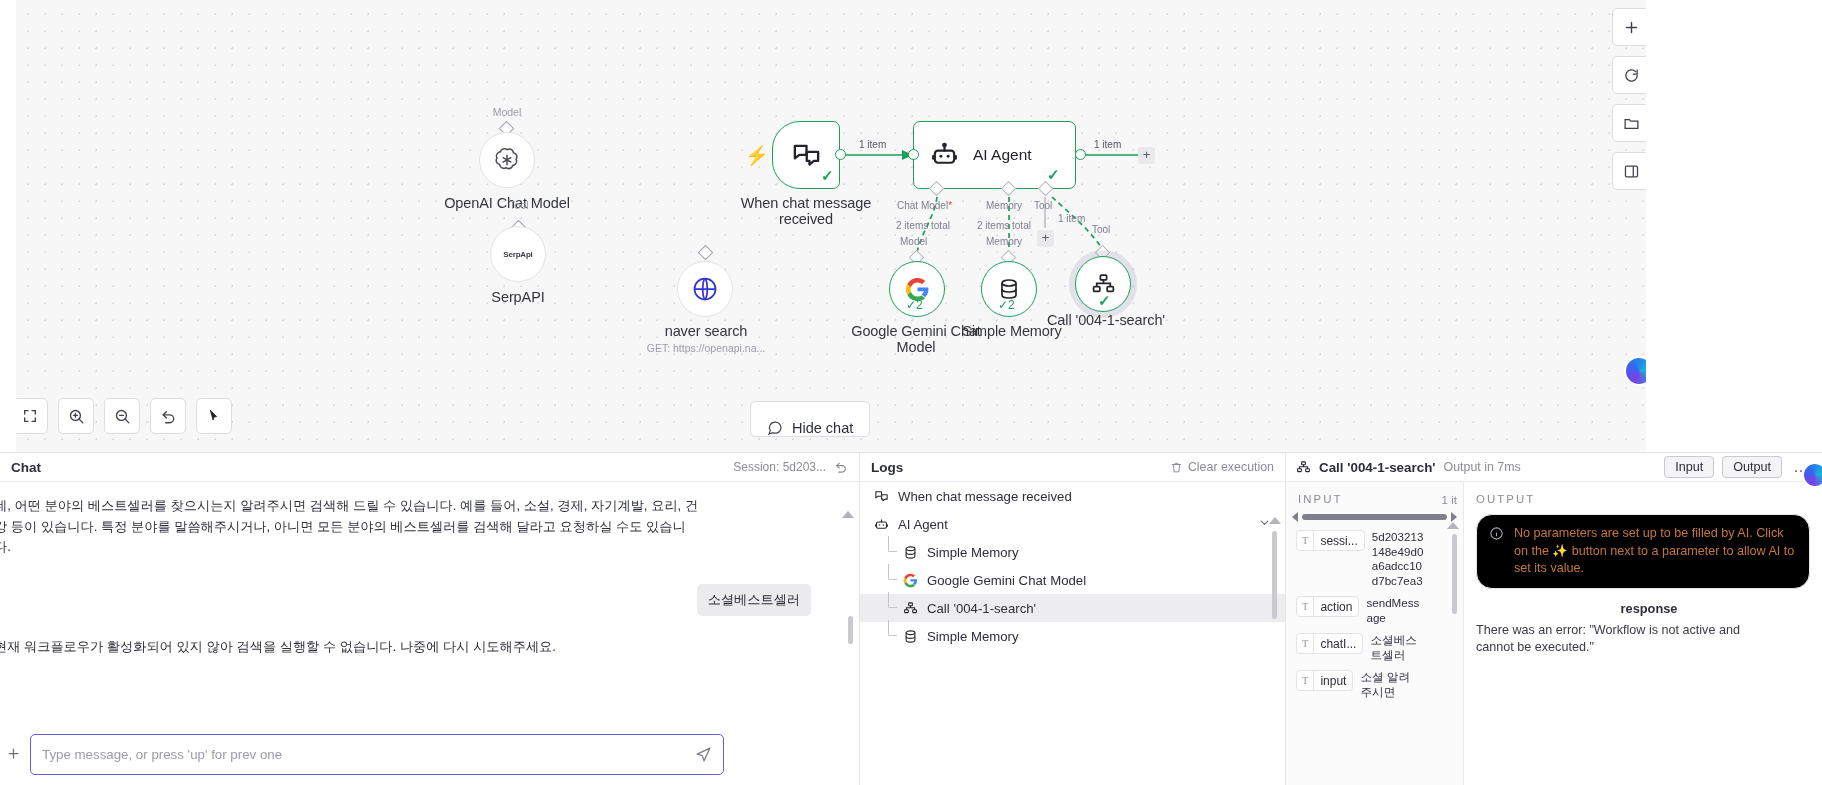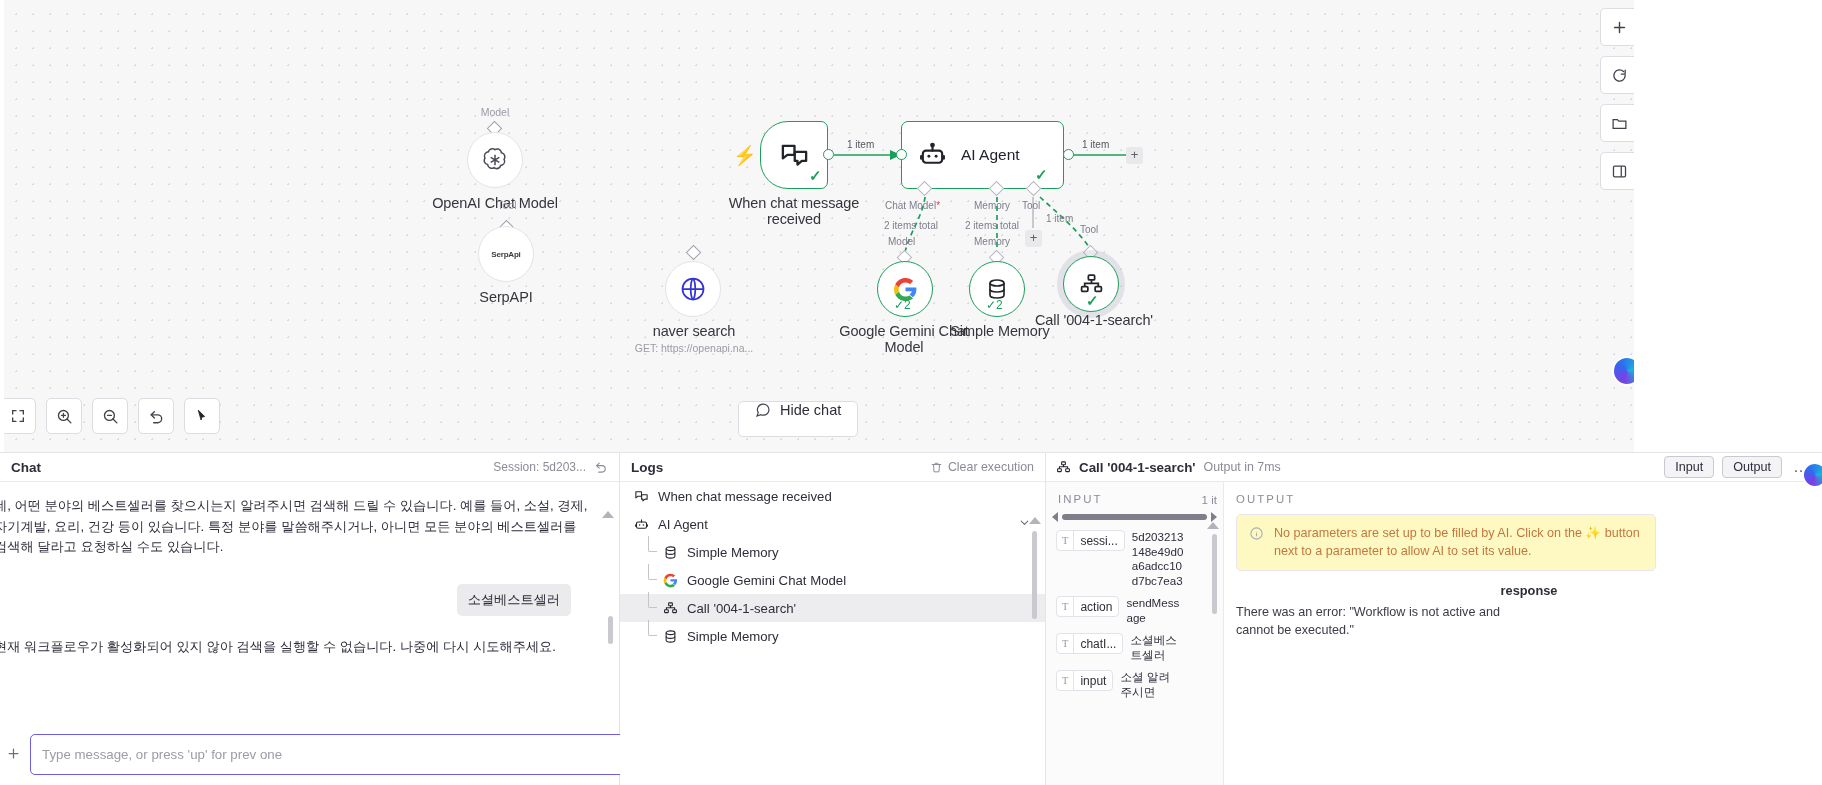--- a/index.html
+++ b/index.html
@@ -7,21 +7,21 @@
     width: 1822px; height: 785px;
     font-family: "Liberation Sans", sans-serif;
     overflow: hidden;
     background: #fff;
     color: #2d2e3a;
   }
   #app { position: relative; width: 1822px; height: 785px; }
 
   
   #canvas {
-    position: absolute; left: 4px; top: 0; width: 1630px; height: 452px;
+    position: absolute; left: 16px; top: 0; width: 1630px; height: 452px;
     background-color: #f7f7f8;
     background-image: radial-gradient(circle, #d9d9de 1px, transparent 1px);
     background-size: 17px 17px;
     background-position: 4px 6px;
     overflow: hidden;
   }
   .node-label {
     position: absolute; text-align: center;
     font-size: 14.5px; color: #35363c; line-height: 15.5px;
     letter-spacing: -0.1px;
@@ -95,21 +95,21 @@
     width: 36px; height: 36px; background: #fff; border: 1px solid #dcdce2;
     border-radius: 5px; display: flex; align-items: center; justify-content: center;
     cursor: pointer; color: #41424c;
   }
   #canvas-controls > .ctrl-btn:first-child { margin-left: -4px; }
 
   
   #hide-chat-btn {
     position: absolute; left: 734px; top: 401px;
     height: 36px; padding: 0 16px; background: #fff; border: 1px solid #dcdce2;
-    border-radius: 5px; display: flex; align-items: flex-start; gap: 9px;
+    border-radius: 5px; display: flex; align-items: flex-end; gap: 9px;
     font-size: 14.5px; color: #2d2e3a; cursor: pointer; z-index: 5;
   }
 
   
   #right-toolbar {
     position: absolute; right: 0px; top: 0px; display: flex;
     flex-direction: column; gap: 10px; padding: 8px 6px 0 0; z-index: 6;
   }
   .rt-btn {
     width: 38px; height: 38px; background: #fff; border: 1px solid #dcdce2;
@@ -139,21 +139,21 @@
     height: 29px; display: flex; align-items: center; padding: 0 11px;
     border-bottom: 1px solid #e9e9ee; font-size: 13.5px; color: #2d2e3a;
     font-weight: 700; justify-content: space-between;
   }
   .pane-head .meta {
     font-size: 12px; color: #8b8c96; font-weight: 400;
     display: flex; align-items: center; gap: 8px;
   }
 
   
-  #chat-pane { width: 620px; border-right: 1px solid #e4e4e9; }
+  #chat-pane { width: 860px; border-right: 1px solid #e4e4e9; }
   #chat-body {
     position: relative; height: 304px; padding: 14px 26px 0 0; overflow: hidden;
   }
   .msg-bot {
     font-size: 13.2px; line-height: 20.5px; color: #2d2e3a;
     padding-left: 0px; margin-left: -6px; max-width: 706px;
   }
   .msg-user {
     margin: 26px 22px 0 auto; background: #ebebee; color: #2d2e3a;
     font-size: 13.2px; padding: 7px 11px; border-radius: 5px;
@@ -258,22 +258,22 @@
     border-right: 1px solid #e2e2e8; height: 100%; display: flex; align-items: center;
     font-family: "Liberation Serif", serif;
   }
   .kv-key .k { font-size: 12px; color: #2d2e3a; padding: 0 6px; white-space: nowrap; }
   .kv-val {
     font-size: 11.6px; color: #2d2e3a; line-height: 14.5px;
     word-break: break-all; max-width: 56px;
   }
 
   .notice-box {
-    margin: 9px 12px 0 12px; border: 1px solid #e6e6ec; border-radius: 5px;
-    background: #fef9c3; padding: 10px 12px; display: flex; gap: 10px;
+    margin: 9px 12px 0 12px; border: 1px solid #e6e6ec; border-radius: 16px;
+    background: #000000; padding: 10px 12px; display: flex; gap: 10px;
     align-items: flex-start; max-width: 420px;
   }
   .notice-box .txt { font-size: 12.6px; line-height: 17.5px; color: #c4773d; }
   .resp-title {
     margin: 12px 0 0 12px; font-size: 12.8px; font-weight: 700; color: #2d2e3a; text-align: center;
   }
   .resp-body {
     margin: 6px 12px 0 12px; font-size: 12.6px; line-height: 17.5px;
     color: #3a3b45; max-width: 300px;
   }

